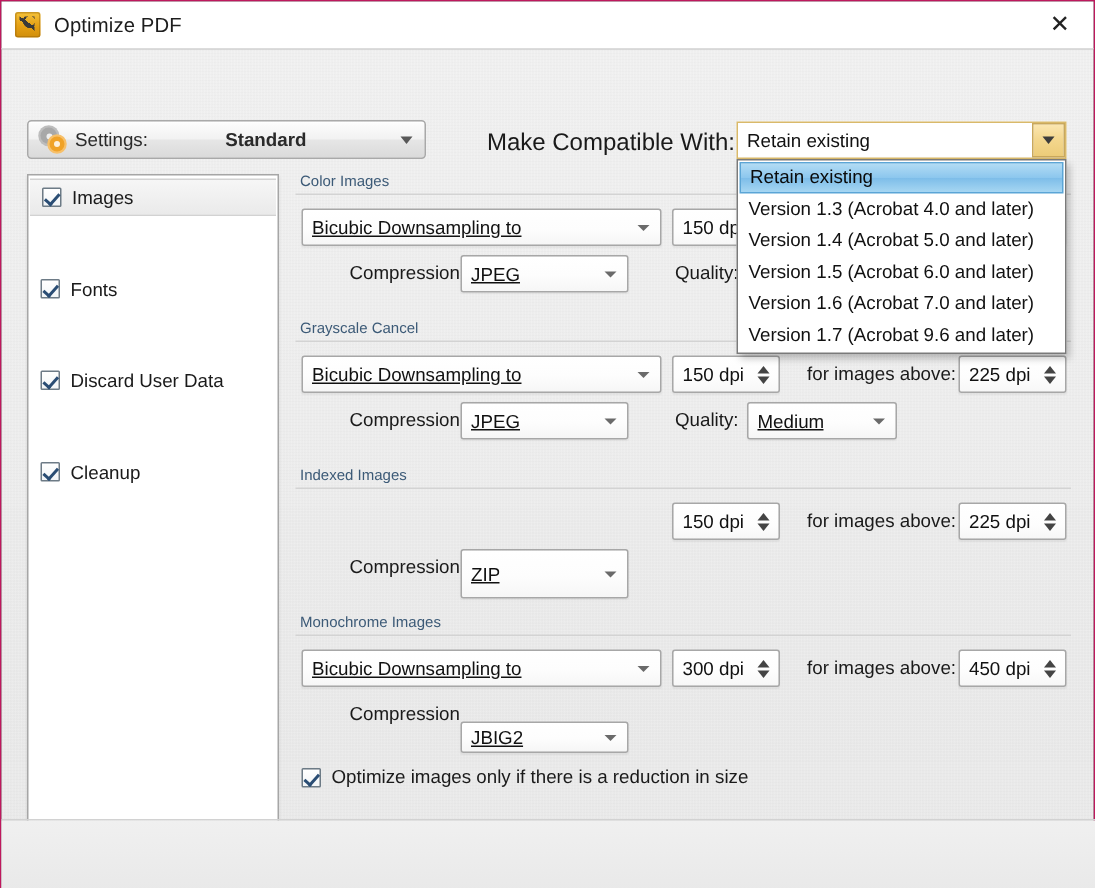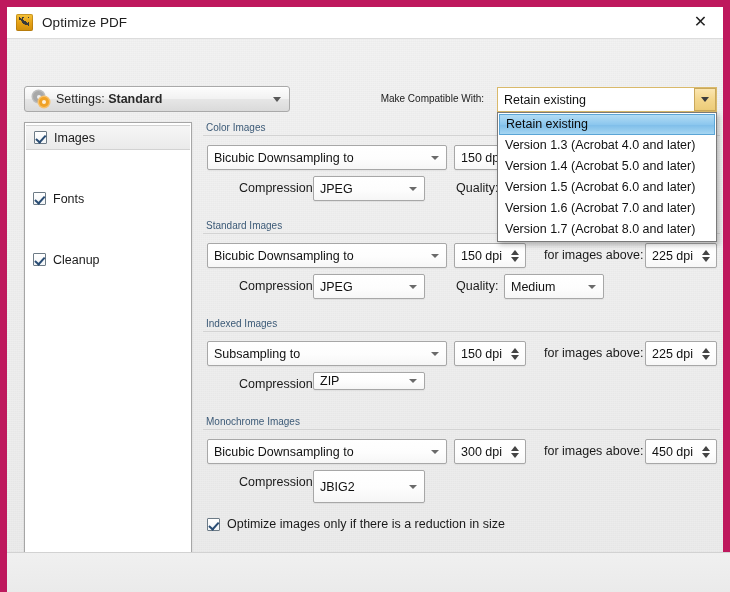--- a/index.html
+++ b/index.html
@@ -16,21 +16,21 @@
     overflow: hidden;
     -webkit-font-smoothing: antialiased;
   }
 
   
   .window {
     position: relative;
     width: 730px;
     height: 592px;
     box-sizing: border-box;
-    border: 7px solid #be185d;
+    border: 1px solid #be185d;
     background: #404040;
   }
 
   
   .titlebar {
     position: relative;
     height: 31px;
     background: #ffffff;
     border-bottom: 1px solid #dcdcdc;
     display: flex;
@@ -121,33 +121,33 @@
   }
   .gear-icon .g2::after {
     content:""; position:absolute; left:3px; top:3px;
     width:4px;height:4px;border-radius:50%;background:#fdf0dc;
   }
   .settings-label {
     margin-left: 7px;
     font-size: 12.5px;
     color: #2a2a2a;
   }
-  .settings-label b { font-weight: 700; }
+  .settings-label b { font-weight: 700; margin-left: 48px; }
   .combo-caret {
     margin-left: auto;
     width: 0; height: 0;
     border-left: 4.5px solid transparent;
     border-right: 4.5px solid transparent;
     border-top: 5px solid #585858;
   }
 
   .mcw-label {
     position: absolute;
     right: 239px; top: 54px;
-    font-size: 10px;
+    font-size: 16px;
     color: #1a1a1a;
     white-space: nowrap;
   }
 
   
   .mcw-combo {
     position: absolute;
     left: 490px; top: 48px;
     width: 220px; height: 25px;
     box-sizing: border-box;
@@ -284,21 +284,21 @@
     box-sizing: border-box;
     border: 1px solid #a7a7a7;
     border-radius: 2px;
     background: linear-gradient(180deg,#ffffff 0%,#fdfdfd 55%,#f6f6f6 100%);
     font-size: 12.5px;
     color: #111;
     display: flex;
     align-items: center;
     box-shadow: 0 1px 1px rgba(0,0,0,.05);
   }
-  .ctl .txt { padding-left: 6px; white-space: nowrap; overflow: hidden; }
+  .ctl .txt { padding-left: 6px; white-space: nowrap; overflow: hidden; text-decoration: underline; }
   .ctl .car {
     margin-left: auto;
     margin-right: 7px;
     width: 0; height: 0;
     border-left: 4px solid transparent;
     border-right: 4px solid transparent;
     border-top: 4.5px solid #6a6a6a;
     flex: 0 0 auto;
   }
 
@@ -405,31 +405,35 @@
           <i></i>
         </span>
     </div>
 
     <div class="dropdown" id="dropdown">
         <div class="dd-item sel">Retain existing</div>
         <div class="dd-item">Version 1.3 (Acrobat 4.0 and later)</div>
         <div class="dd-item">Version 1.4 (Acrobat 5.0 and later)</div>
         <div class="dd-item">Version 1.5 (Acrobat 6.0 and later)</div>
         <div class="dd-item">Version 1.6 (Acrobat 7.0 and later)</div>
-        <div class="dd-item">Version 1.7 (Acrobat 8.0 and later)</div>
+        <div class="dd-item">Version 1.7 (Acrobat 9.6 and later)</div>
       </div>
 
     <div class="left-list" id="left-list">
         <div class="ll-item active">
           <span class="cbx checked"></span>
           <span>Images</span>
         </div>
         <div class="ll-item">
           <span class="cbx checked"></span>
           <span>Fonts</span>
+        </div>
+        <div class="ll-item">
+          <span class="cbx checked"></span>
+          <span>Discard User Data</span>
         </div>
         <div class="ll-item">
           <span class="cbx checked"></span>
           <span>Cleanup</span>
         </div>
       </div>
 
     <div class="right-panel" id="right-panel">
         <div class="group" style="top: 0px;">
           <div class="group-title">Color Images</div>
@@ -462,21 +466,21 @@
               <span class="car"></span>
             </div>
             <div class="lbl" style="left: 253px;">Quality:</div>
             <div class="ctl" style="position: absolute; left: 301px; top: 0px; width: 100px; height: 25px;">
               <span class="txt">Medium</span>
               <span class="car"></span>
             </div>
           </div>
         </div>
         <div class="group" style="top: 98px;">
-          <div class="group-title">Standard Images</div>
+          <div class="group-title">Grayscale Cancel</div>
           <div class="group-line"></div>
           <div class="row">
             <div class="ctl sel-method">
               <span class="txt">Bicubic Downsampling to</span>
               <span class="car"></span>
             </div>
             <div class="spin" style="left: 251px; top: 0px; width: 72px;">
               <span class="v">150 dpi</span>
               <span class="arrows">
                 <i class="up"></i>
@@ -502,43 +506,39 @@
             <div class="ctl" style="position: absolute; left: 301px; top: 0px; width: 100px; height: 25px;">
               <span class="txt">Medium</span>
               <span class="car"></span>
             </div>
           </div>
         </div>
         <div class="group" style="top: 196px;">
           <div class="group-title">Indexed Images</div>
           <div class="group-line"></div>
           <div class="row">
-            <div class="ctl sel-method">
-              <span class="txt">Subsampling to</span>
-              <span class="car"></span>
-            </div>
             <div class="spin" style="left: 251px; top: 0px; width: 72px;">
               <span class="v">150 dpi</span>
               <span class="arrows">
                 <i class="up"></i>
                 <i class="dn"></i>
               </span>
             </div>
             <div class="lbl" style="left: 341px;">for images above:</div>
             <div class="spin" style="left: 442px; top: 0px; width: 72px;">
               <span class="v">225 dpi</span>
               <span class="arrows">
                 <i class="up"></i>
                 <i class="dn"></i>
               </span>
             </div>
           </div>
           <div class="row" style="margin-top: 3px;">
             <div class="lbl" style="left: 36px;">Compression</div>
-            <div class="ctl" style="position: absolute; left: 110px; top: 0px; width: 112px; height: 18px; justify-content: center;">
+            <div class="ctl" style="position: absolute; left: 110px; top: 0px; width: 112px; height: 33px; justify-content: center;">
               <span class="txt">ZIP</span>
               <span class="car"></span>
             </div>
           </div>
         </div>
         <div class="group" style="top: 294px;">
           <div class="group-title">Monochrome Images</div>
           <div class="group-line"></div>
           <div class="row">
             <div class="ctl sel-method">
@@ -556,21 +556,21 @@
             <div class="spin" style="left: 442px; top: 0px; width: 72px;">
               <span class="v">450 dpi</span>
               <span class="arrows">
                 <i class="up"></i>
                 <i class="dn"></i>
               </span>
             </div>
           </div>
           <div class="row" style="margin-top: 3px;">
             <div class="lbl" style="left: 36px;">Compression</div>
-            <div class="ctl" style="position: absolute; left: 110px; top: 0px; width: 112px; height: 33px;">
+            <div class="ctl" style="position: absolute; left: 110px; top: 17px; width: 112px; height: 21px;">
               <span class="txt">JBIG2</span>
               <span class="car"></span>
             </div>
           </div>
         </div>
       </div>
 
     <div class="opt-check">
       <span class="cbx checked"></span>
       <span>Optimize images only if there is a reduction in size</span>

